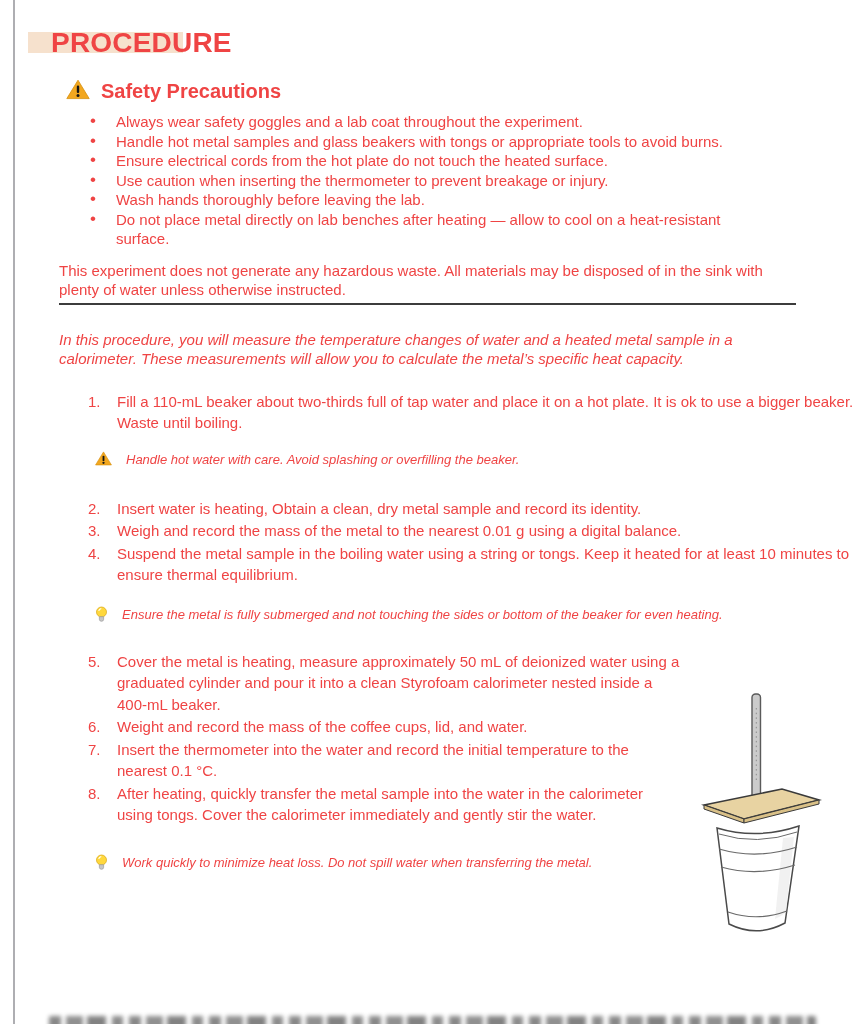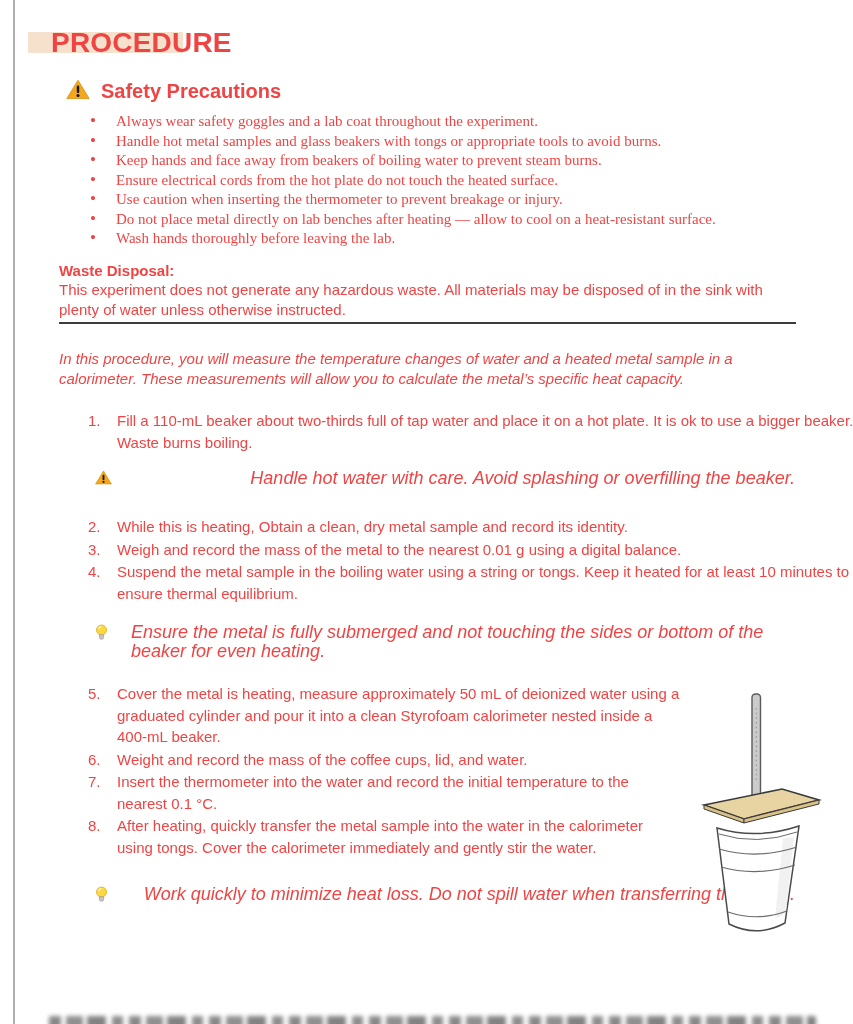--- a/index.html
+++ b/index.html
@@ -15,43 +15,43 @@
   .title-wrap{position:relative;margin:28px 0 0 40px;height:30px;}
   .title-hl{position:absolute;left:-23px;top:4px;width:155px;height:21px;background:#f6e1cd;}
   .title{position:relative;font-size:28px;font-weight:700;line-height:30px;letter-spacing:.2px;}
 
   
   .safety-head{display:flex;align-items:center;gap:11px;margin:21px 0 0 55px;}
   .safety-head .txt{font-size:20px;font-weight:700;}
 
   
   .bullets{list-style:none;margin:9px 0 0 48px;padding:0;width:700px;}
-  .bullets li{position:relative;padding-left:57px;line-height:19.5px;font-family:Liberation Serif, serif;}
+  .bullets li{position:relative;padding-left:57px;line-height:19.5px;}
   .bullets li::before{content:"•";position:absolute;left:31px;top:-1px;font-size:17px;}
 
   
   .waste{margin:12px 0 0 48px;width:737px;line-height:19.5px;}
   .waste .head{font-weight:700;}
   .divider{margin:3px 0 0 48px;width:737px;border:none;border-top:2px solid #3c3c3c;height:0;}
 
   
   .intro{margin:25px 0 0 48px;width:676px;font-style:italic;line-height:19.5px;}
 
   
   .steps{list-style:none;margin:0;padding:0;}
   .steps-a{margin-top:22px;}
   .steps-b{margin-top:27px;}
   .steps-c{margin-top:22px;width:672px;}
   .step{position:relative;margin-left:48px;padding-left:58px;line-height:21.5px;margin-bottom:1px;}
   .step .num{position:absolute;left:29px;top:0;}
   .b{font-weight:400;}
 
   
-  .note{display:flex;align-items:flex-start;gap:23px;margin-left:84px;
-        font-style:italic;font-size:18px;line-height:19px;width:700px;justify-content:space-between;}
+  .note{display:flex;align-items:flex-start;gap:14px;margin-left:84px;
+        font-style:italic;font-size:13px;line-height:19px;width:700px;}
   .note .nicon{flex:0 0 auto;margin-top:1px;}
   .note-warn{margin-top:16px;margin-bottom:0;}
   .note-tip1{margin-top:19px;}
   .note-tip2{margin-top:27px;}
 
   
   .illustration{position:absolute;left:676px;top:688px;width:140px;height:256px;}
 
   
   .cutoff{
@@ -81,58 +81,56 @@
           <rect x="10.8" y="6.6" width="2.4" height="7.4" rx="1.1" fill="#151515"></rect>
           <circle cx="12" cy="16.6" r="1.5" fill="#151515"></circle>
         </svg>
     </span>
     <span class="txt">Safety Precautions</span>
   </div>
 
   <ul class="bullets">
     <li>Always wear safety goggles and a lab coat throughout the experiment.</li>
     <li>Handle hot metal samples and glass beakers with tongs or appropriate tools to avoid burns.</li>
-    <li>Keep hands and face away from beakers of boiling water to prevent steam burns.</li>
     <li>Ensure electrical cords from the hot plate do not touch the heated surface.</li>
     <li>Use caution when inserting the thermometer to prevent breakage or injury.</li>
+    <li>Wash hands thoroughly before leaving the lab.</li>
     <li>Do not place metal directly on lab benches after heating — allow to cool on a heat-resistant surface.</li>
-    <li>Wash hands thoroughly before leaving the lab.</li>
   </ul>
 
   <div class="waste">
-    <div class="head">Waste Disposal:</div>
     <div><span>This experiment does </span><span class="b">not generate any hazardous waste.</span><span> All materials may be disposed of in the sink with plenty of water unless otherwise instructed.</span></div>
   </div>
   <hr class="divider">
 
   <div class="intro">In this procedure, you will measure the temperature changes of water and a heated metal sample in a calorimeter. These measurements will allow you to calculate the metal’s specific heat capacity.</div>
 
   <ol class="steps steps-a">
     <li class="step">
       <span class="num">1.</span>
       <div><span class="b">Fill</span><span> a 110-mL beaker about two-thirds full of tap water and </span><span class="b">place</span><span> it on a hot plate. It is ok to use a bigger beaker.</span></div>
-      <div><span class="b">Waste</span><span> burns boiling.</span></div>
+      <div><span class="b">Waste</span><span> until boiling.</span></div>
     </li>
   </ol>
 
   <div class="note note-warn">
     <span class="nicon">
       <svg width="17" height="15" viewBox="0 0 24 21">
           <path d="M12 1.2 L23.2 19.6 L0.8 19.6 Z" fill="#f2a71f" stroke="#d78f0c" stroke-width="0.9"></path>
           <rect x="10.7" y="6.6" width="2.6" height="7.4" rx="1.2" fill="#151515"></rect>
           <circle cx="12" cy="16.6" r="1.6" fill="#151515"></circle>
         </svg>
     </span>
     <span>Handle hot water with care. Avoid splashing or overfilling the beaker.</span>
   </div>
 
   <ol class="steps steps-b">
     <li class="step">
       <span class="num">2.</span>
-      <div><span>While this is heating, </span><span class="b">Obtain</span><span> a clean, dry metal sample and </span><span class="b">record</span><span> its identity.</span></div>
+      <div><span>Insert water is heating, </span><span class="b">Obtain</span><span> a clean, dry metal sample and </span><span class="b">record</span><span> its identity.</span></div>
     </li>
     <li class="step">
       <span class="num">3.</span>
       <div><span class="b">Weigh and record</span><span> the mass of the metal to the nearest 0.01 g using a digital balance.</span></div>
     </li>
     <li class="step">
       <span class="num">4.</span>
       <div><span class="b">Suspend</span><span> the metal sample in the boiling water using a string or tongs. </span><span class="b">Keep it heated</span><span> for at least 10 minutes to ensure thermal equilibrium.</span></div>
     </li>
   </ol>

